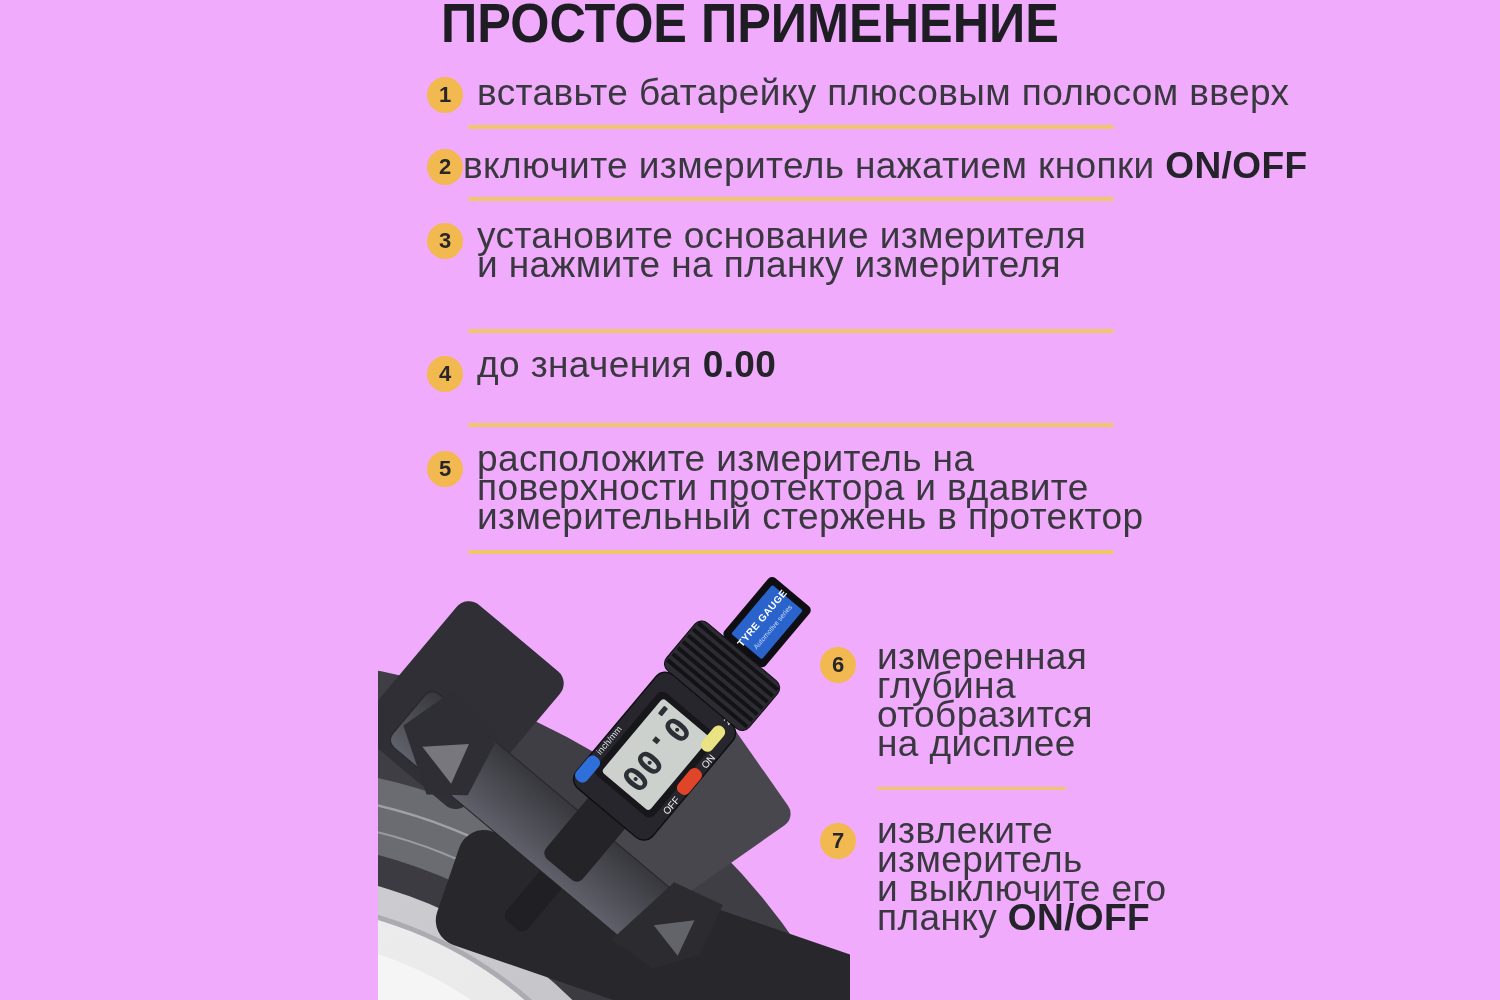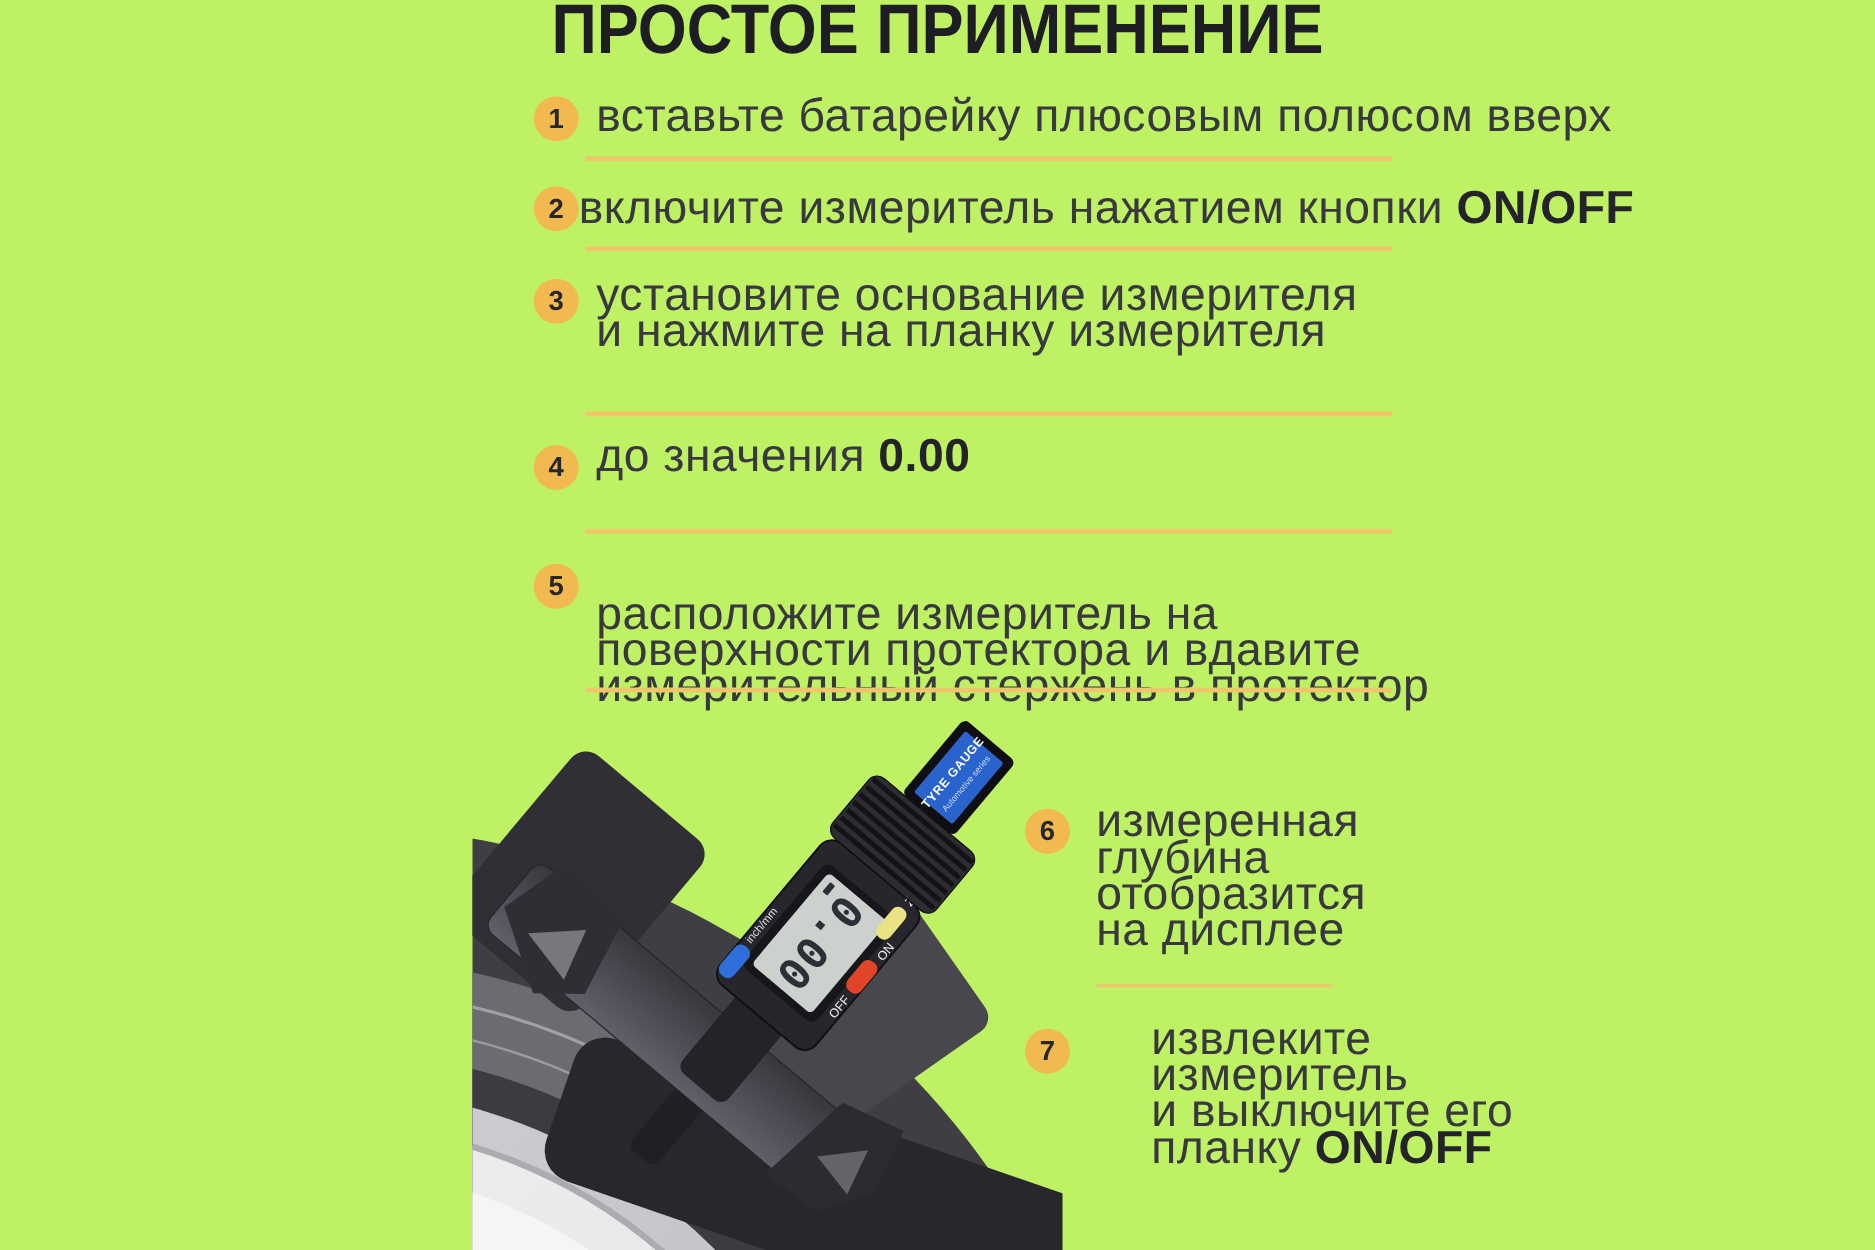--- a/index.html
+++ b/index.html
@@ -1,40 +1,40 @@
 <!DOCTYPE html>
 <html style="--accent: #F2B950; --divider: #EFC76B; --title: #1D1D23; --body: #38383E;"><head>
 <meta charset="utf-8">
 <style>
   html,body{margin:0;padding:0;background:#ffffff;}
   body{width:1500px;height:1000px;position:relative;overflow:hidden;
        font-family:"Liberation Sans", sans-serif;}
-  .page{position:absolute;inset:0;background:#bef264;}
+  .page{position:absolute;inset:0;background:#f0abfc;}
 
   .title{position:absolute;top:-9px;left:0;width:1500px;text-align:center;
          font-size:56px;line-height:64px;font-weight:700;color:var(--title,#1d1d23);
          transform:scaleX(.9);letter-spacing:0;}
 
   .step{position:absolute;}
   .badge{position:absolute;left:0;width:36px;height:36px;border-radius:50%;
          background:var(--accent,#F2B950);color:#26262b;font-weight:700;font-size:22px;
          display:flex;align-items:center;justify-content:center;}
   .lines{position:absolute;font-size:37px;line-height:29px;color:var(--body,#38383e);
          letter-spacing:.4px;white-space:nowrap;}
   .lines .b{font-weight:700;color:#232329;}
 
   
   .s1{left:427px;top:76px;}  .s1 .badge{top:1px;}  .s1 .lines{left:50px;top:2px;}
   .s2{left:427px;top:148px;} .s2 .badge{top:1px;}  .s2 .lines{left:36px;top:3px;}
   .s3{left:427px;top:221px;} .s3 .badge{top:2px;}  .s3 .lines{left:50px;top:0;}
   .s4{left:427px;top:350px;} .s4 .badge{top:6px;}  .s4 .lines{left:50px;top:0;}
-  .s5{left:427px;top:444px;} .s5 .badge{top:7px;}  .s5 .lines{left:50px;top:0;margin-top:32px;}
+  .s5{left:427px;top:444px;} .s5 .badge{top:7px;}  .s5 .lines{left:50px;top:0;}
   
   .s6{left:820px;top:642px;} .s6 .badge{top:5px;}  .s6 .lines{left:57px;top:0;}
-  .s7{left:820px;top:816px;} .s7 .badge{top:7px;}  .s7 .lines{left:57px;top:0;margin-left:44px;}
+  .s7{left:820px;top:816px;} .s7 .badge{top:7px;}  .s7 .lines{left:57px;top:0;}
 
   .dv{position:absolute;background:var(--divider,#EFC76B);border-radius:2px;}
   .dv-l{left:468px;width:646px;height:4px;}
   .d1{top:125px;} .d2{top:197px;} .d3{top:329px;} .d4{top:423px;} .d5{top:550px;}
   .d6{left:877px;top:787px;width:189px;height:3px;}
 
   .illustration{position:absolute;left:378px;top:565px;width:472px;height:435px;}
   svg text{font-family:"Liberation Sans", sans-serif;}
   .lcd-digits{font-family:"DejaVu Sans Mono", monospace;}
 </style>

